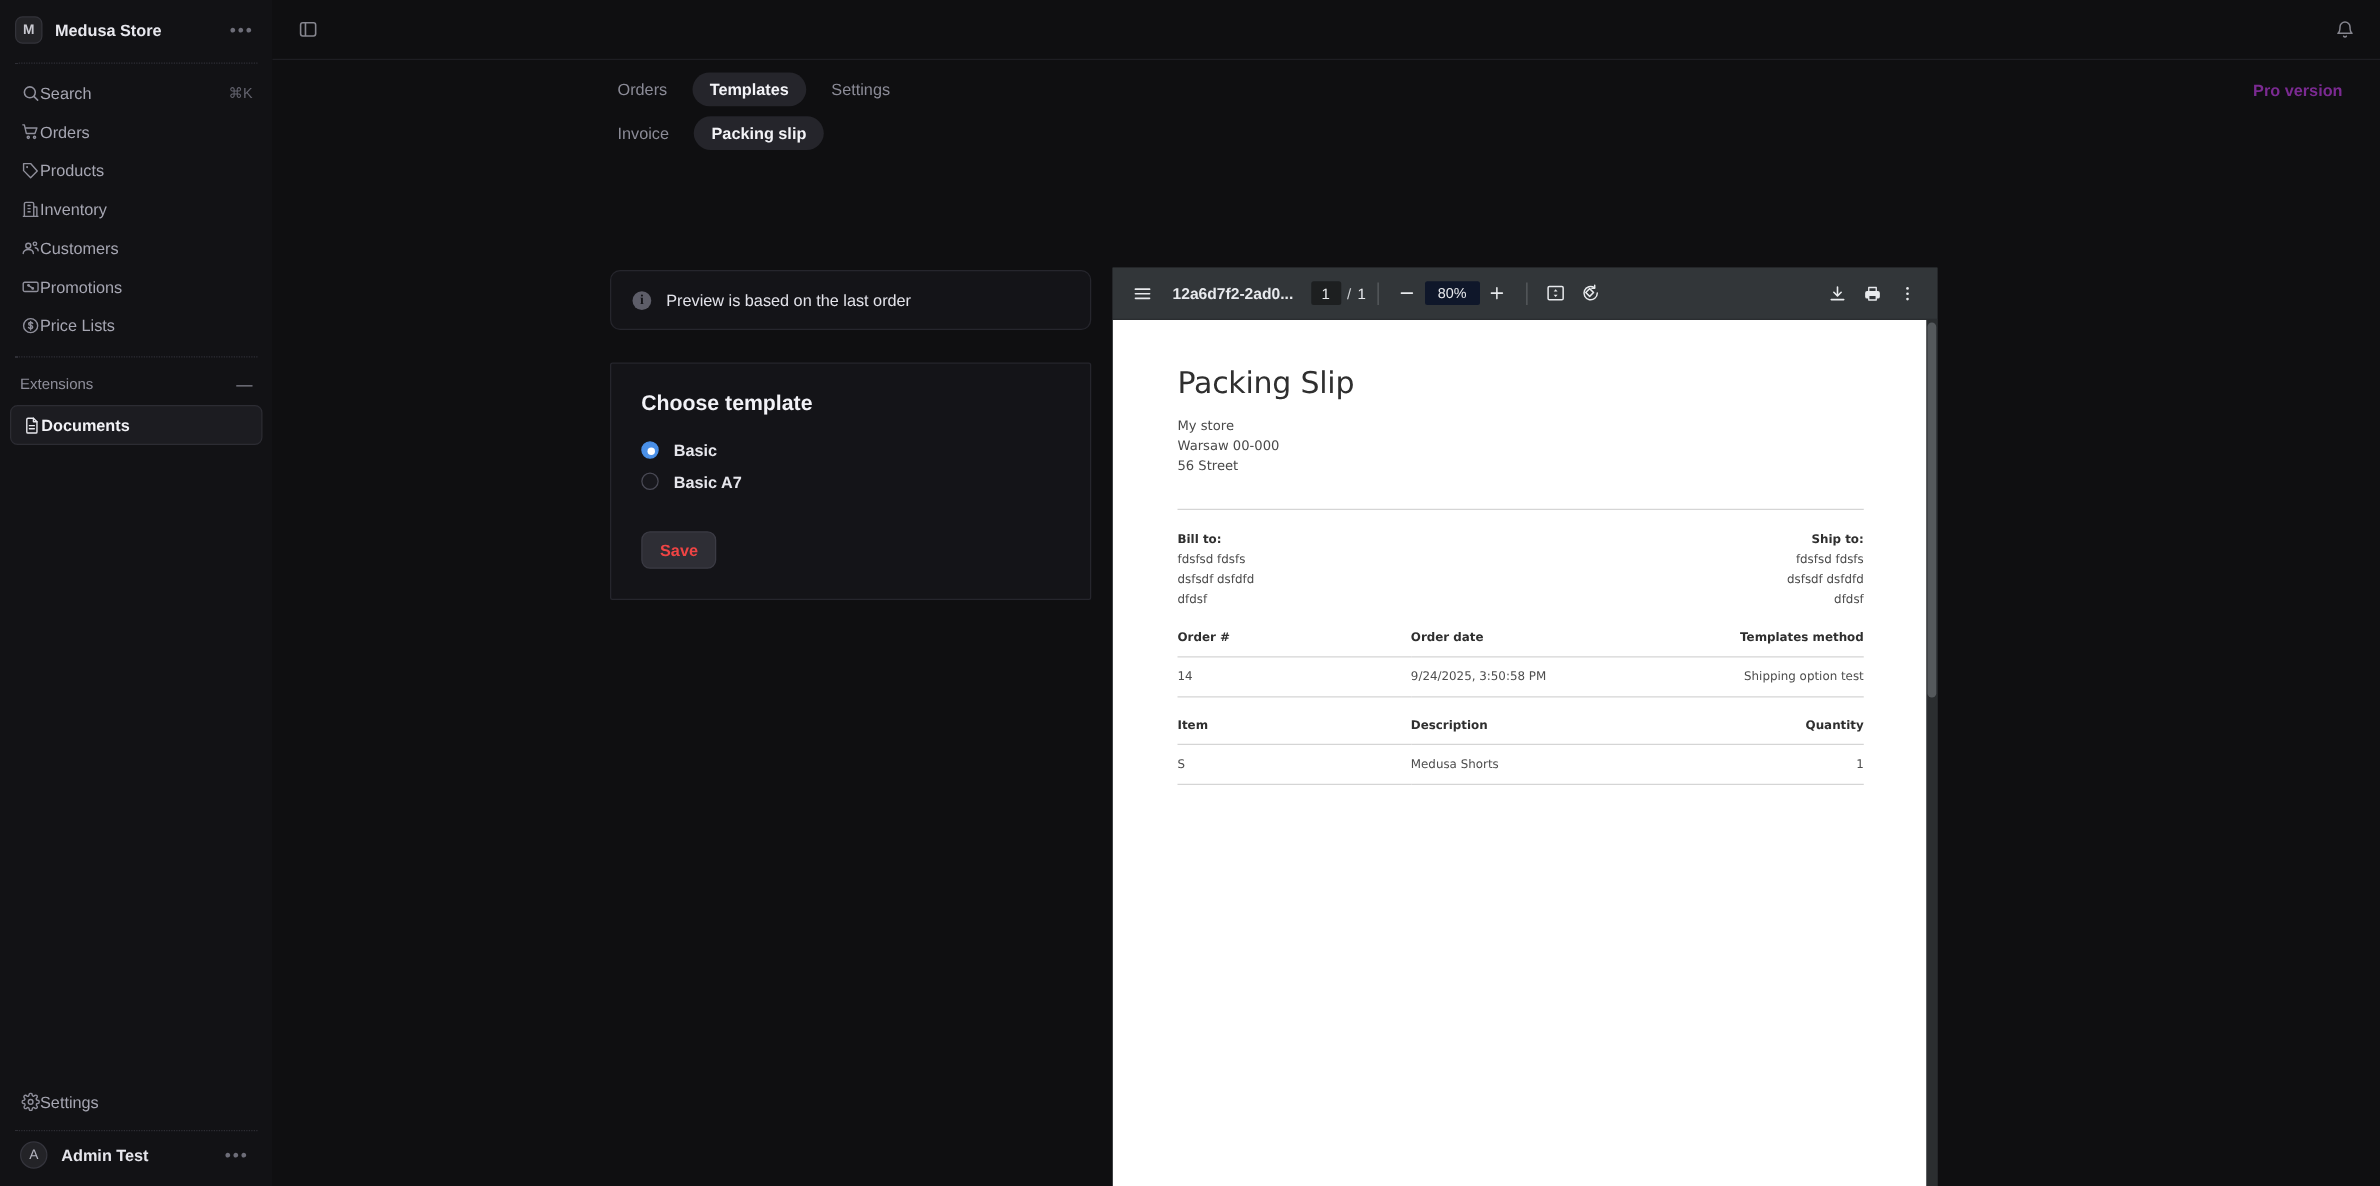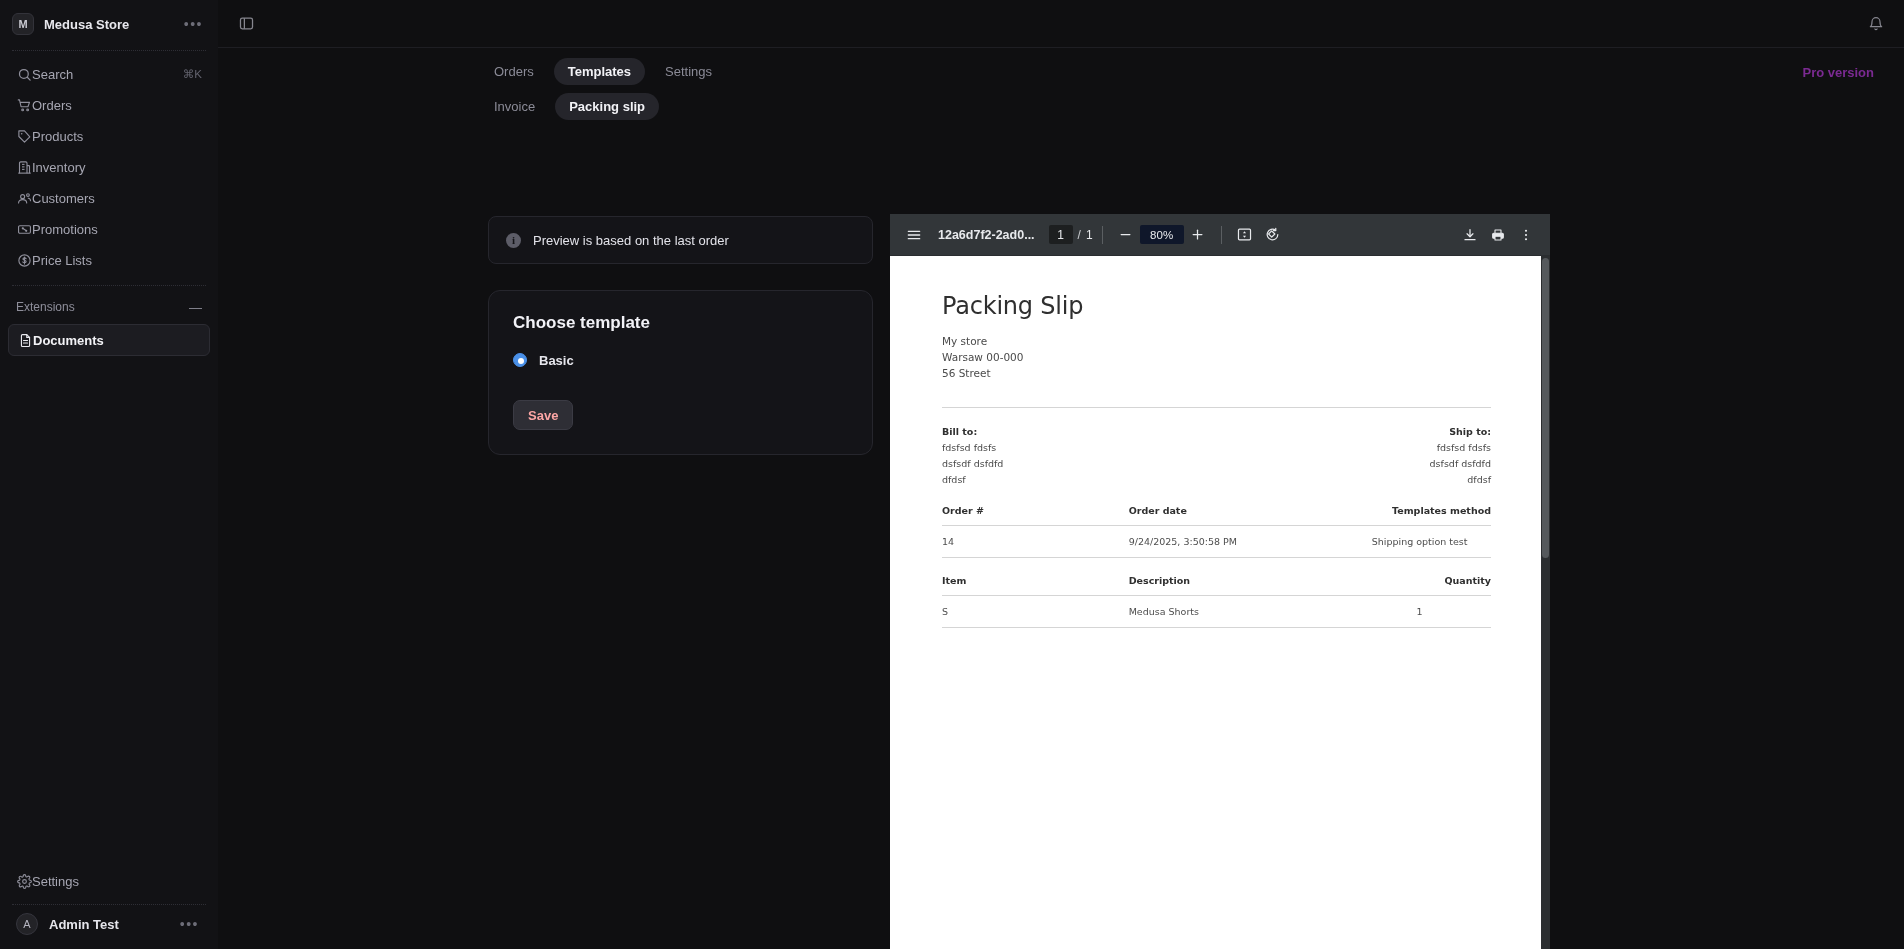--- a/index.html
+++ b/index.html
@@ -140,21 +140,21 @@
     background: #5d5d68; color: #141418;
     font-size: 11px; font-weight: 700; font-family: "Liberation Serif", serif;
     display: flex; align-items: center; justify-content: center;
     flex: 0 0 15px;
   }
   .info-text { font-size: 13px; color: #e3e3ea; }
 
   .card {
     margin-top: 26px;
     background: #141418; border: 1px solid #26262d;
-    border-radius: 12px; padding: 22px 24px 24px 24px;
+    border-radius: 2px; padding: 22px 24px 24px 24px;
   }
   .card-title { font-size: 17px; font-weight: 600; color: #f2f2f7; margin-bottom: 20px; }
   .radio-row {
     display: flex; align-items: flex-start; gap: 12px;
     height: 25px; cursor: pointer;
   }
   .radio {
     width: 14px; height: 14px; border-radius: 50%;
     border: 1px solid #4a4a55; background: #18181d;
     flex: 0 0 14px; position: relative;
@@ -164,21 +164,21 @@
     content: ""; position: absolute; left: 4px; top: 4px;
     width: 6px; height: 6px; border-radius: 50%; background: #fff;
   }
   .radio-label { font-size: 13px; color: #e6e6ec; font-weight: 600; }
 
   .save-btn {
     margin-top: 22px;
     display: inline-flex; align-items: center; justify-content: center;
     height: 30px; padding: 0 14px;
     border-radius: 7px; border: 1px solid #3b3b44;
-    background: #2e2e35; color: #fca5a5;
+    background: #2e2e35; color: #ef4444;
     font-size: 13px; font-weight: 600; cursor: pointer;
     font-family: "Liberation Sans", sans-serif;
   }
 
   
   #pdf-viewer {
     position: absolute; left: 672px; top: 166px;
     width: 660px; height: 783px;
     background: #323639;
     display: flex; flex-direction: column;
@@ -253,21 +253,21 @@
   .dtable th {
     font-size: 9.5px; font-weight: 700; color: #2f2f2f;
     text-align: left; padding: 0 0 9px 0;
     border-bottom: 1px solid #d5d5d5;
   }
   .dtable td {
     font-size: 9.5px; color: #4e4e4e;
     padding: 10px 0 10px 0;
     border-bottom: 1px solid #d5d5d5;
   }
-  .dtable .right { text-align: center; }
+  .dtable .right { text-align: right; }
   .dtable td.bold, .dtable td.bold.right { font-weight: 700; color: #2f2f2f; border-bottom: none; }
   .dtable tr.total-row td { border-bottom: none; padding-top: 9px; }
 </style>
 </head>
 <body>
 
 <aside id="sidebar">
   <div class="sb-top">
     <div class="store-badge">M</div>
     <div class="store-name">Medusa Store</div>
@@ -431,20 +431,24 @@
         <div class="info-ico">i</div>
         <div class="info-text">Preview is based on the last order</div>
       </div>
 
       <div class="card">
         <div class="card-title">Choose template</div>
 
         <div class="radio-row">
           <span class="radio on"></span>
           <span class="radio-label">Basic</span>
+        </div>
+        <div class="radio-row">
+          <span class="radio"></span>
+          <span class="radio-label">Basic A7</span>
         </div>
 
         <button class="save-btn">Save</button>
       </div>
     </div>
 
     <div id="pdf-viewer">
       <div class="pdf-toolbar">
         <div class="pdf-ibtn">
           <svg width="16" height="16" viewBox="0 0 24 24" stroke="#e8eaed" stroke-width="2" stroke-linecap="round">

